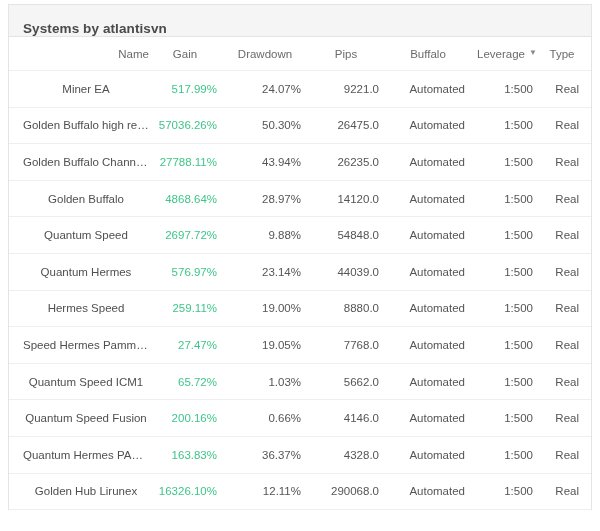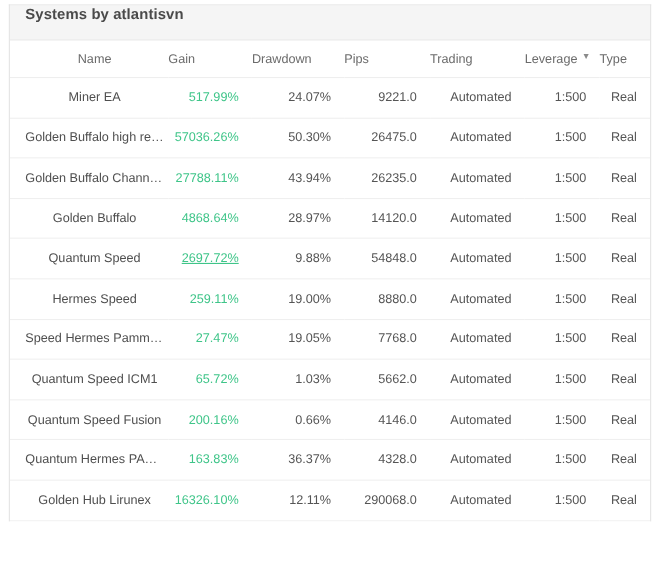--- a/index.html
+++ b/index.html
@@ -29,21 +29,21 @@
     border-bottom: none;
     box-sizing: border-box;
     overflow: hidden;
   }
 
   .card-header {
     height: 32px;
     background: #f5f5f5;
     border-bottom: 1px solid #e4e4e4;
     display: flex;
-    align-items: flex-start;
+    align-items: flex-end;
     padding: 0 0 0 14px;
     box-sizing: border-box;
   }
 
   .card-title {
     font-size: 13.5px;
     font-weight: bold;
     color: #4a4a4a;
     letter-spacing: 0.1px;
     white-space: nowrap;
@@ -56,28 +56,28 @@
     background: #ffffff;
   }
 
   table.systems thead th {
     font-size: 11.5px;
     font-weight: normal;
     color: #6b6b6b;
     height: 33px;
     padding: 0 12px 0 0;
     border-bottom: 1px solid #eeeeee;
-    text-align: left;
+    text-align: center;
     white-space: nowrap;
     vertical-align: middle;
     background: #ffffff;
   }
 
   table.systems thead th.col-name {
-    text-align: center;
+    text-align: right;
     padding: 0 4px 0 14px;
   }
 
   table.systems tbody td {
     font-size: 11.5px;
     color: #555555;
     height: 35.6px;
     padding: 0 12px 0 0;
     border-bottom: 1px solid #efefef;
     text-align: right;
@@ -137,21 +137,21 @@
         <col class="w-trading">
         <col class="w-leverage">
         <col class="w-type">
       </colgroup>
       <thead>
         <tr>
           <th class="col-name">Name</th>
           <th>Gain</th>
           <th>Drawdown</th>
           <th>Pips</th>
-          <th>Trading</th>
+          <th>Buffalo</th>
           <th><span>Leverage</span><span class="sort-indicator">▼</span></th>
           <th>Type</th>
         </tr>
       </thead>
       <tbody id="table-body">
           <tr>
             <td class="cell-name">Miner EA</td>
             <td class="cell-gain" style="color: rgb(63, 197, 137);">517.99%</td>
             <td>24.07%</td>
             <td>9221.0</td>
@@ -181,23 +181,32 @@
             <td class="cell-name">Golden Buffalo</td>
             <td class="cell-gain" style="color: rgb(63, 197, 137); margin-top: 43px;">4868.64%</td>
             <td>28.97%</td>
             <td>14120.0</td>
             <td>Automated</td>
             <td>1:500</td>
             <td>Real</td>
           </tr>
           <tr>
             <td class="cell-name">Quantum Speed</td>
-            <td class="cell-gain" style="color: rgb(63, 197, 137); text-decoration: underline;">2697.72%</td>
+            <td class="cell-gain" style="color: rgb(63, 197, 137);">2697.72%</td>
             <td>9.88%</td>
             <td>54848.0</td>
+            <td>Automated</td>
+            <td>1:500</td>
+            <td>Real</td>
+          </tr>
+          <tr>
+            <td class="cell-name">Quantum Hermes</td>
+            <td class="cell-gain" style="color: rgb(63, 197, 137);">576.97%</td>
+            <td>23.14%</td>
+            <td>44039.0</td>
             <td>Automated</td>
             <td>1:500</td>
             <td>Real</td>
           </tr>
           <tr>
             <td class="cell-name">Hermes Speed</td>
             <td class="cell-gain" style="color: rgb(63, 197, 137);">259.11%</td>
             <td>19.00%</td>
             <td>8880.0</td>
             <td>Automated</td>

